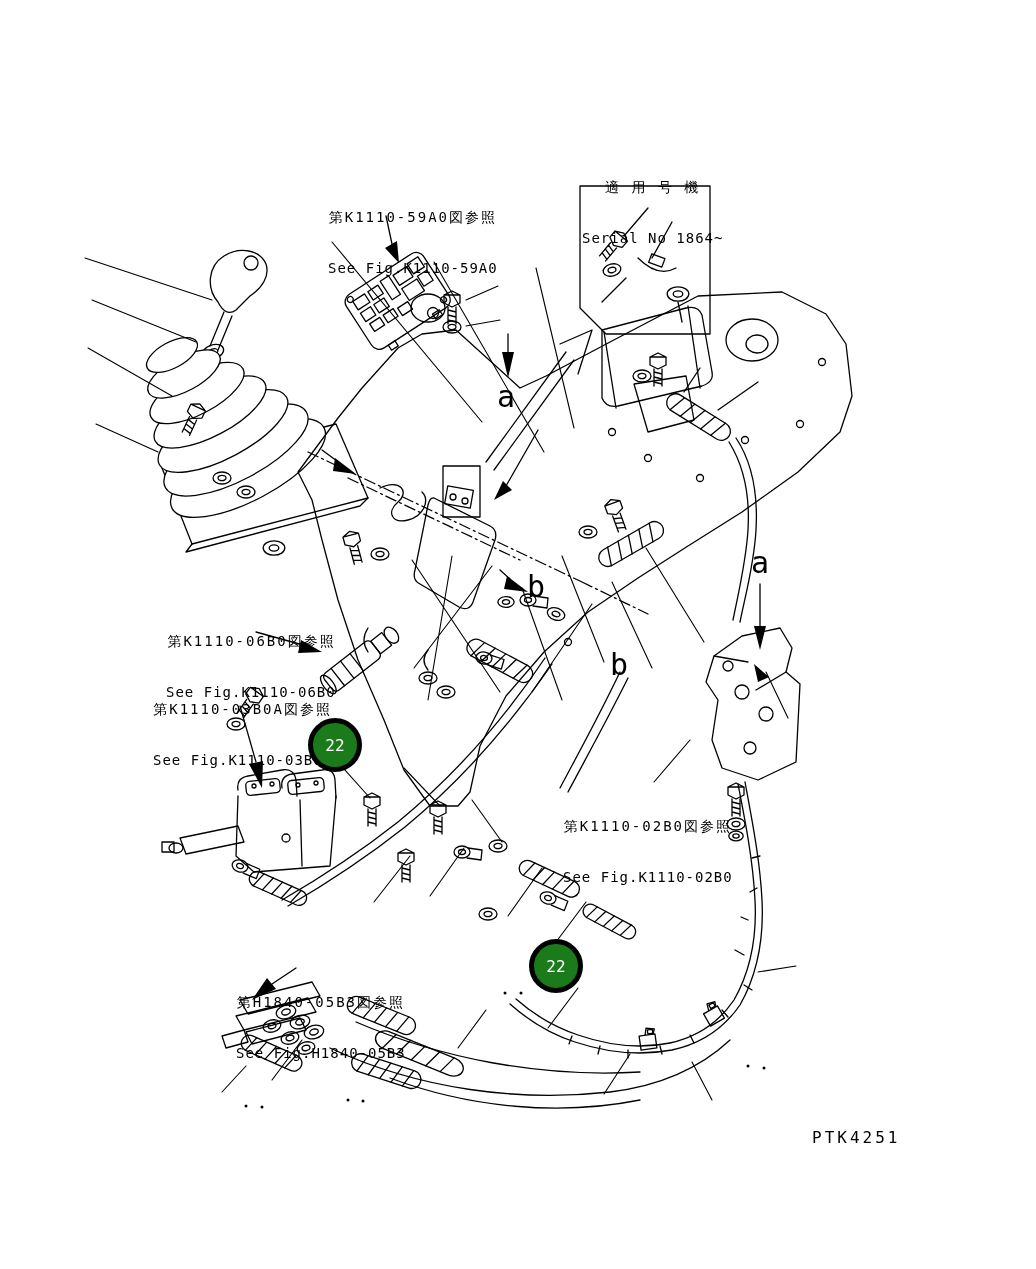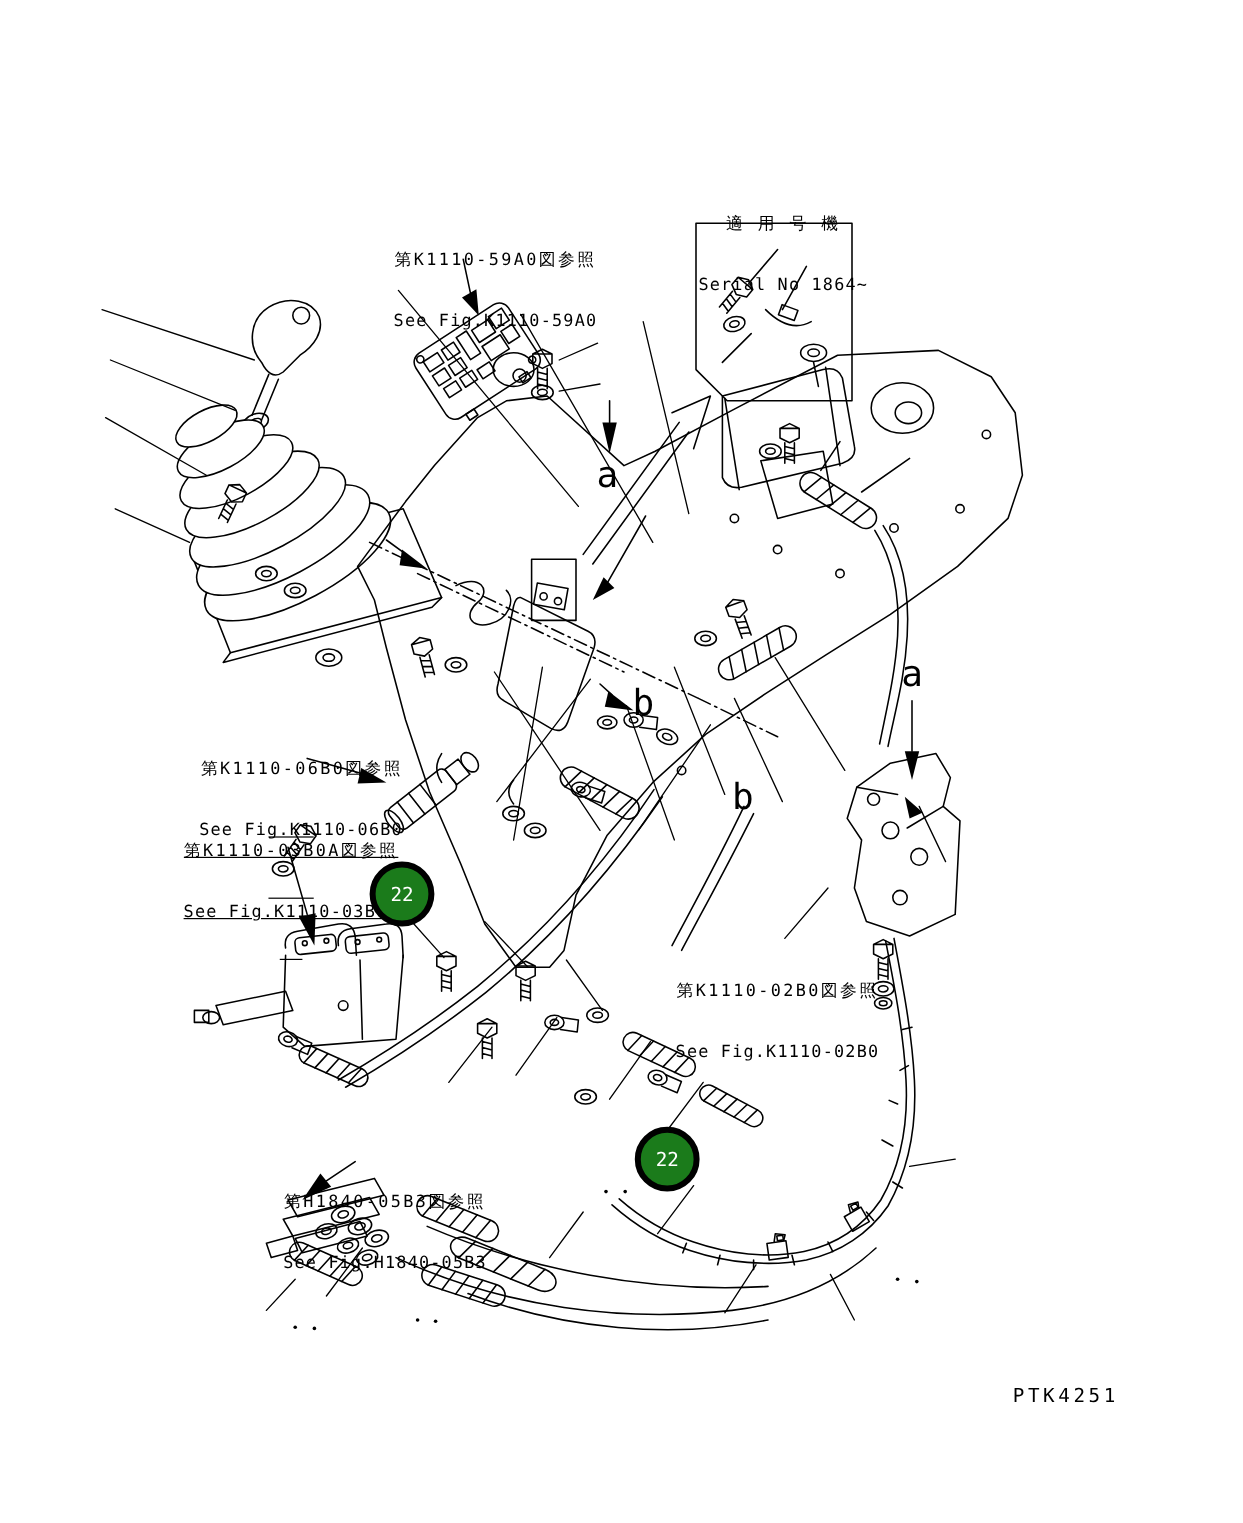--- a/index.html
+++ b/index.html
@@ -305,21 +305,21 @@
     <div class="jp">適 用 号 機</div>
     <div>Serial No 1864~</div>
   </div>
 
 
   <div class="lbl" style="left:166px;top:599px;text-align:right;">
     <div class="jp">第K1110-06B0図参照</div>
     <div>See Fig.K1110-06B0</div>
   </div>
 
-  <div class="lbl" style="left:153px;top:667px;text-align:center;text-decoration:underline;">
+  <div class="lbl" style="left:153px;top:667px;text-align:center;">
     <div class="jp">第K1110-03B0A図参照</div>
     <div>See Fig.K1110-03B0A</div>
   </div>
 
 
   <div class="lbl" style="left:541px;top:784px;margin-left:22px;">
     <div class="jp">第K1110-02B0図参照</div>
     <div>See Fig.K1110-02B0</div>
   </div>
 
@@ -333,15 +333,15 @@
   <span class="marker" style="left:527px;top:572px;">b</span>
   <span class="marker" style="left:610px;top:650px;">b</span>
 
   <div class="badge" style="left: 308px; top: 718px; background: rgb(27, 123, 27); border-color: rgb(0, 0, 0); color: rgb(255, 255, 255);">
     <span>22</span>
   </div>
   <div class="badge" style="left: 529px; top: 939px; background: rgb(27, 123, 27); border-color: rgb(0, 0, 0); color: rgb(255, 255, 255);">
     <span>22</span>
   </div>
 
-  <div class="code" style="left:812px;top:1153px;margin-left:32px;">PTK4251</div>
+  <div class="code" style="left:812px;top:1128px;">PTK4251</div>
 
 </div>
 
 </body></html>

